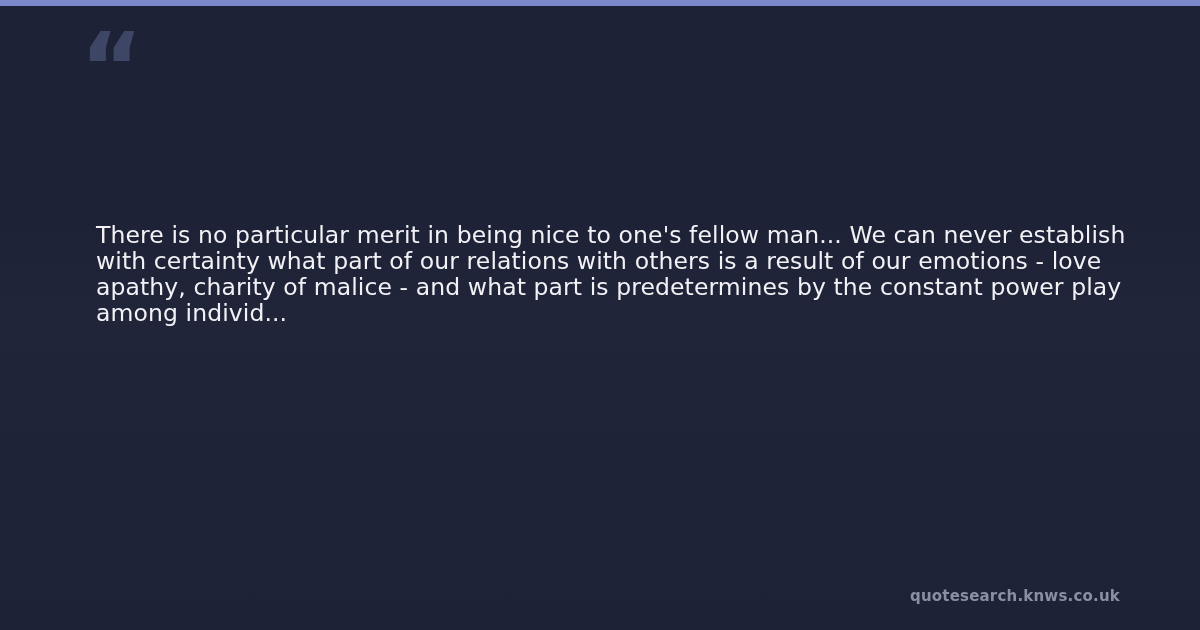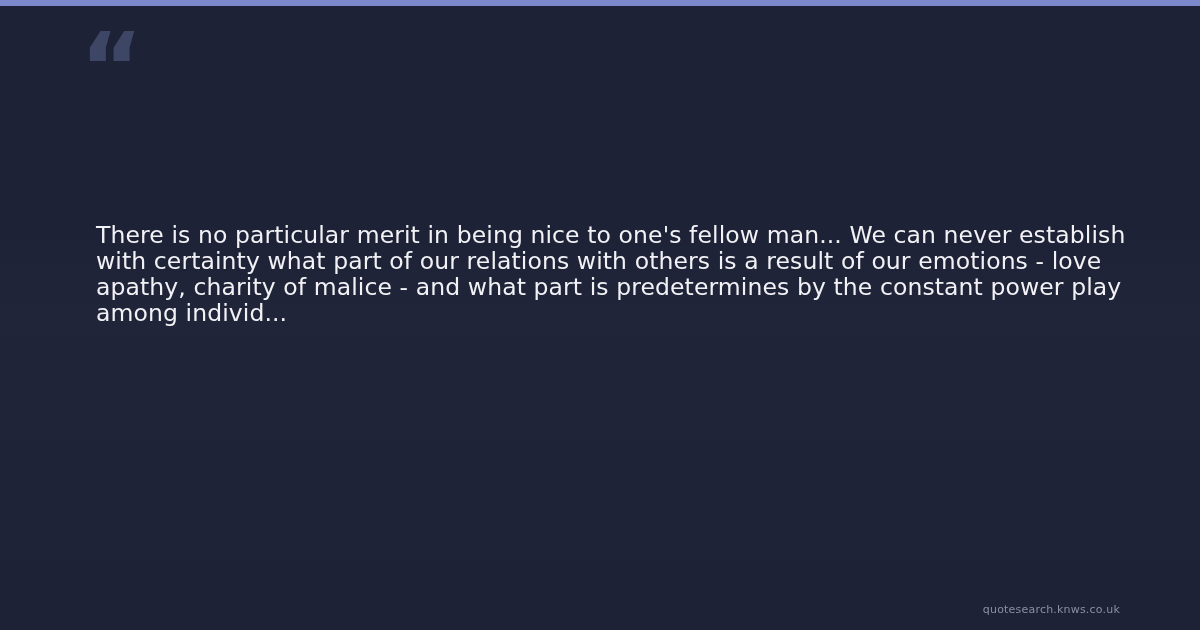--- a/index.html
+++ b/index.html
@@ -76,23 +76,23 @@
     white-space: nowrap;
   }
 
   .author .dash {
     margin-right: 9px;
   }
 
   .footer {
     position: absolute;
     right: 80px;
-    bottom: 14px;
-    font-size: 11px;
-    font-weight: 400;
+    bottom: 25px;
+    font-size: 15px;
+    font-weight: 700;
     color: #8a8fa3;
     letter-spacing: 0.2px;
     white-space: nowrap;
   }
 </style>
 </head>
 <body>
 
 <div class="card">
 

